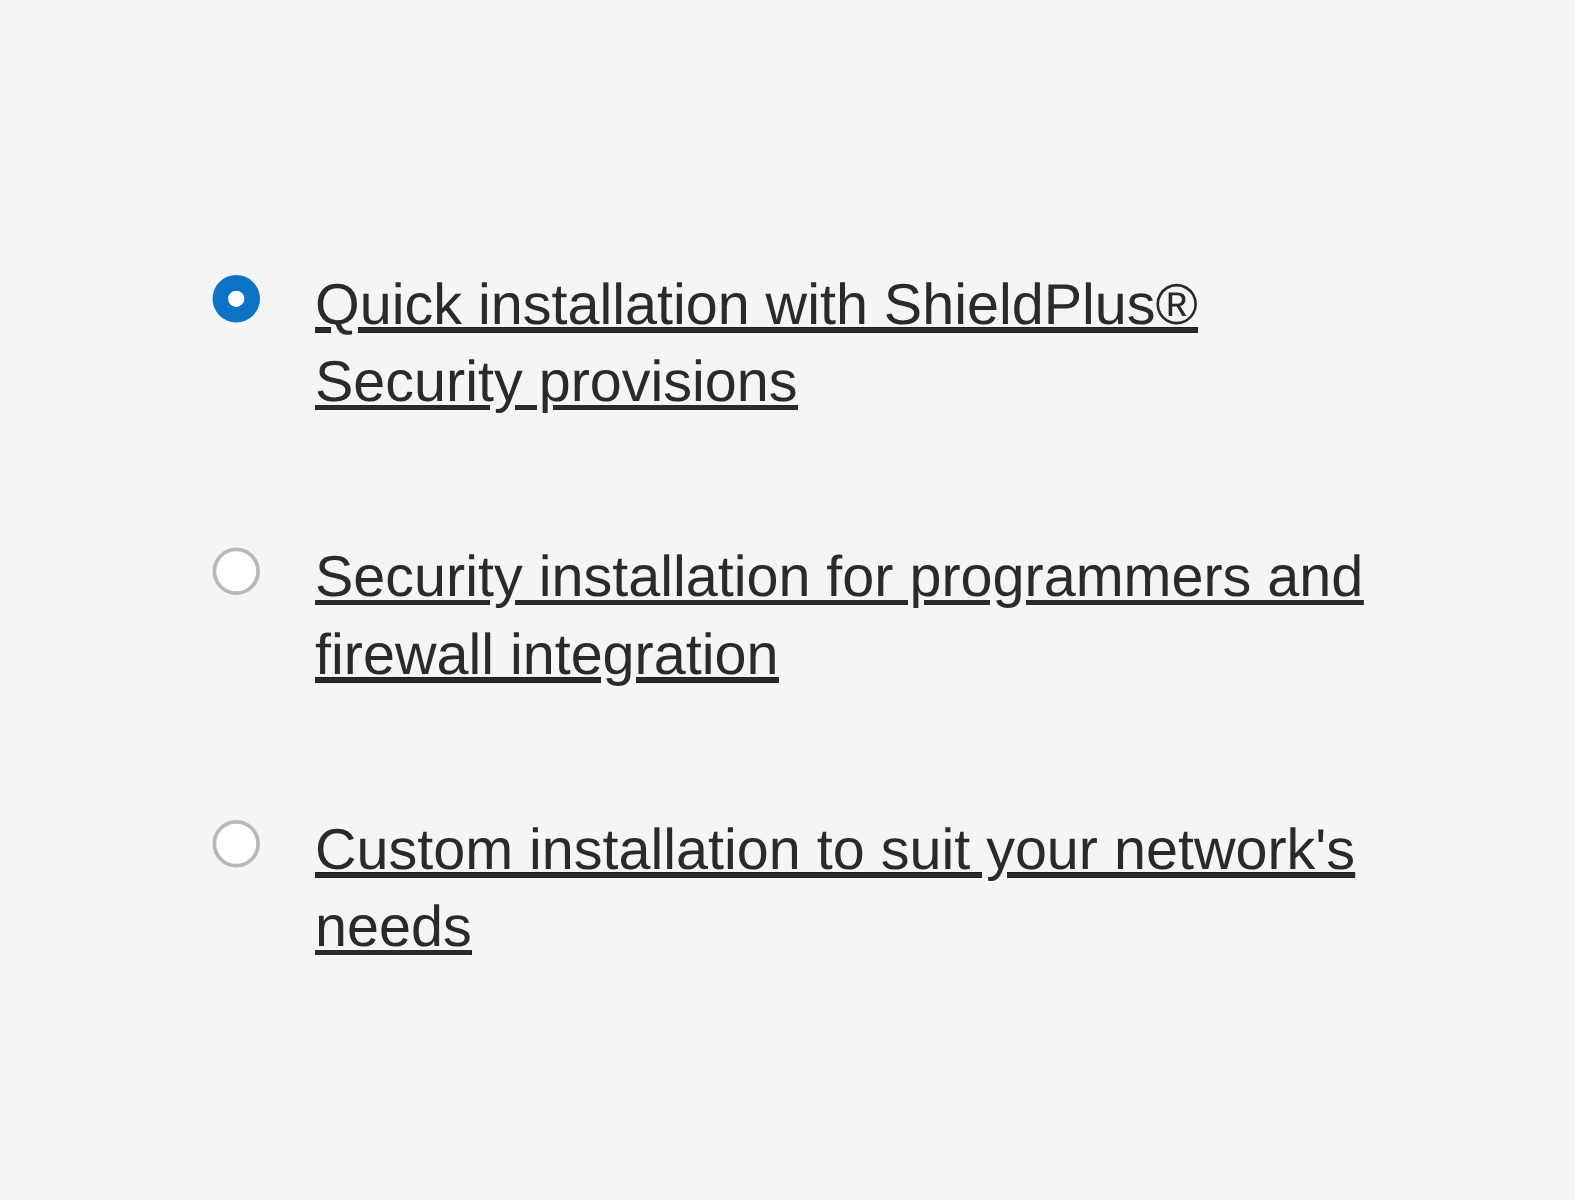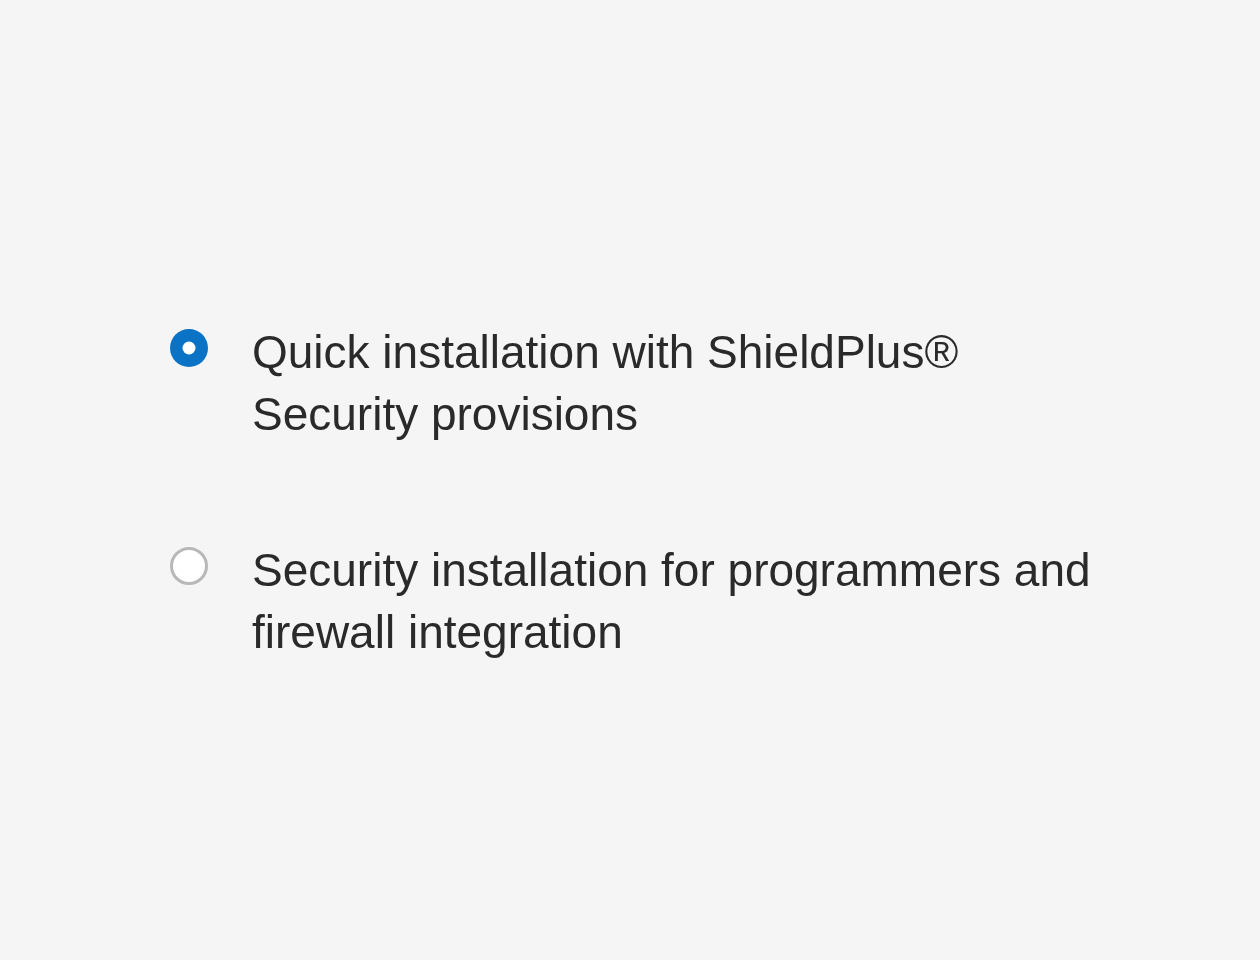--- a/index.html
+++ b/index.html
@@ -1,18 +1,19 @@
 <!DOCTYPE html>
 <html><head>
   <meta charset="utf-8">
   <style>
     * {
       margin: 6px;
       padding: 0;
       box-sizing: border-box;
+      text-decoration: underline;
     }
     body {
       width: 1260px;
       height: 960px;
       background: #f5f5f5;
       font-family: "Avenir Next", Avenir, "Helvetica Neue", Helvetica, Arial, sans-serif;
       display: flex;
       align-items: center;
       justify-content: flex-start;
       padding-left: 140px;
@@ -67,13 +68,17 @@
 
 <div class="radio-group">
   <div class="radio-option">
     <div class="radio-button selected"></div>
     <div class="radio-label">Quick installation with ShieldPlus® Security provisions</div>
   </div>
   <div class="radio-option">
     <div class="radio-button"></div>
     <div class="radio-label">Security installation for programmers and firewall integration</div>
   </div>
+  <div class="radio-option">
+    <div class="radio-button"></div>
+    <div class="radio-label">Custom installation to suit your network's needs</div>
+  </div>
 </div>
 
 </body></html>

